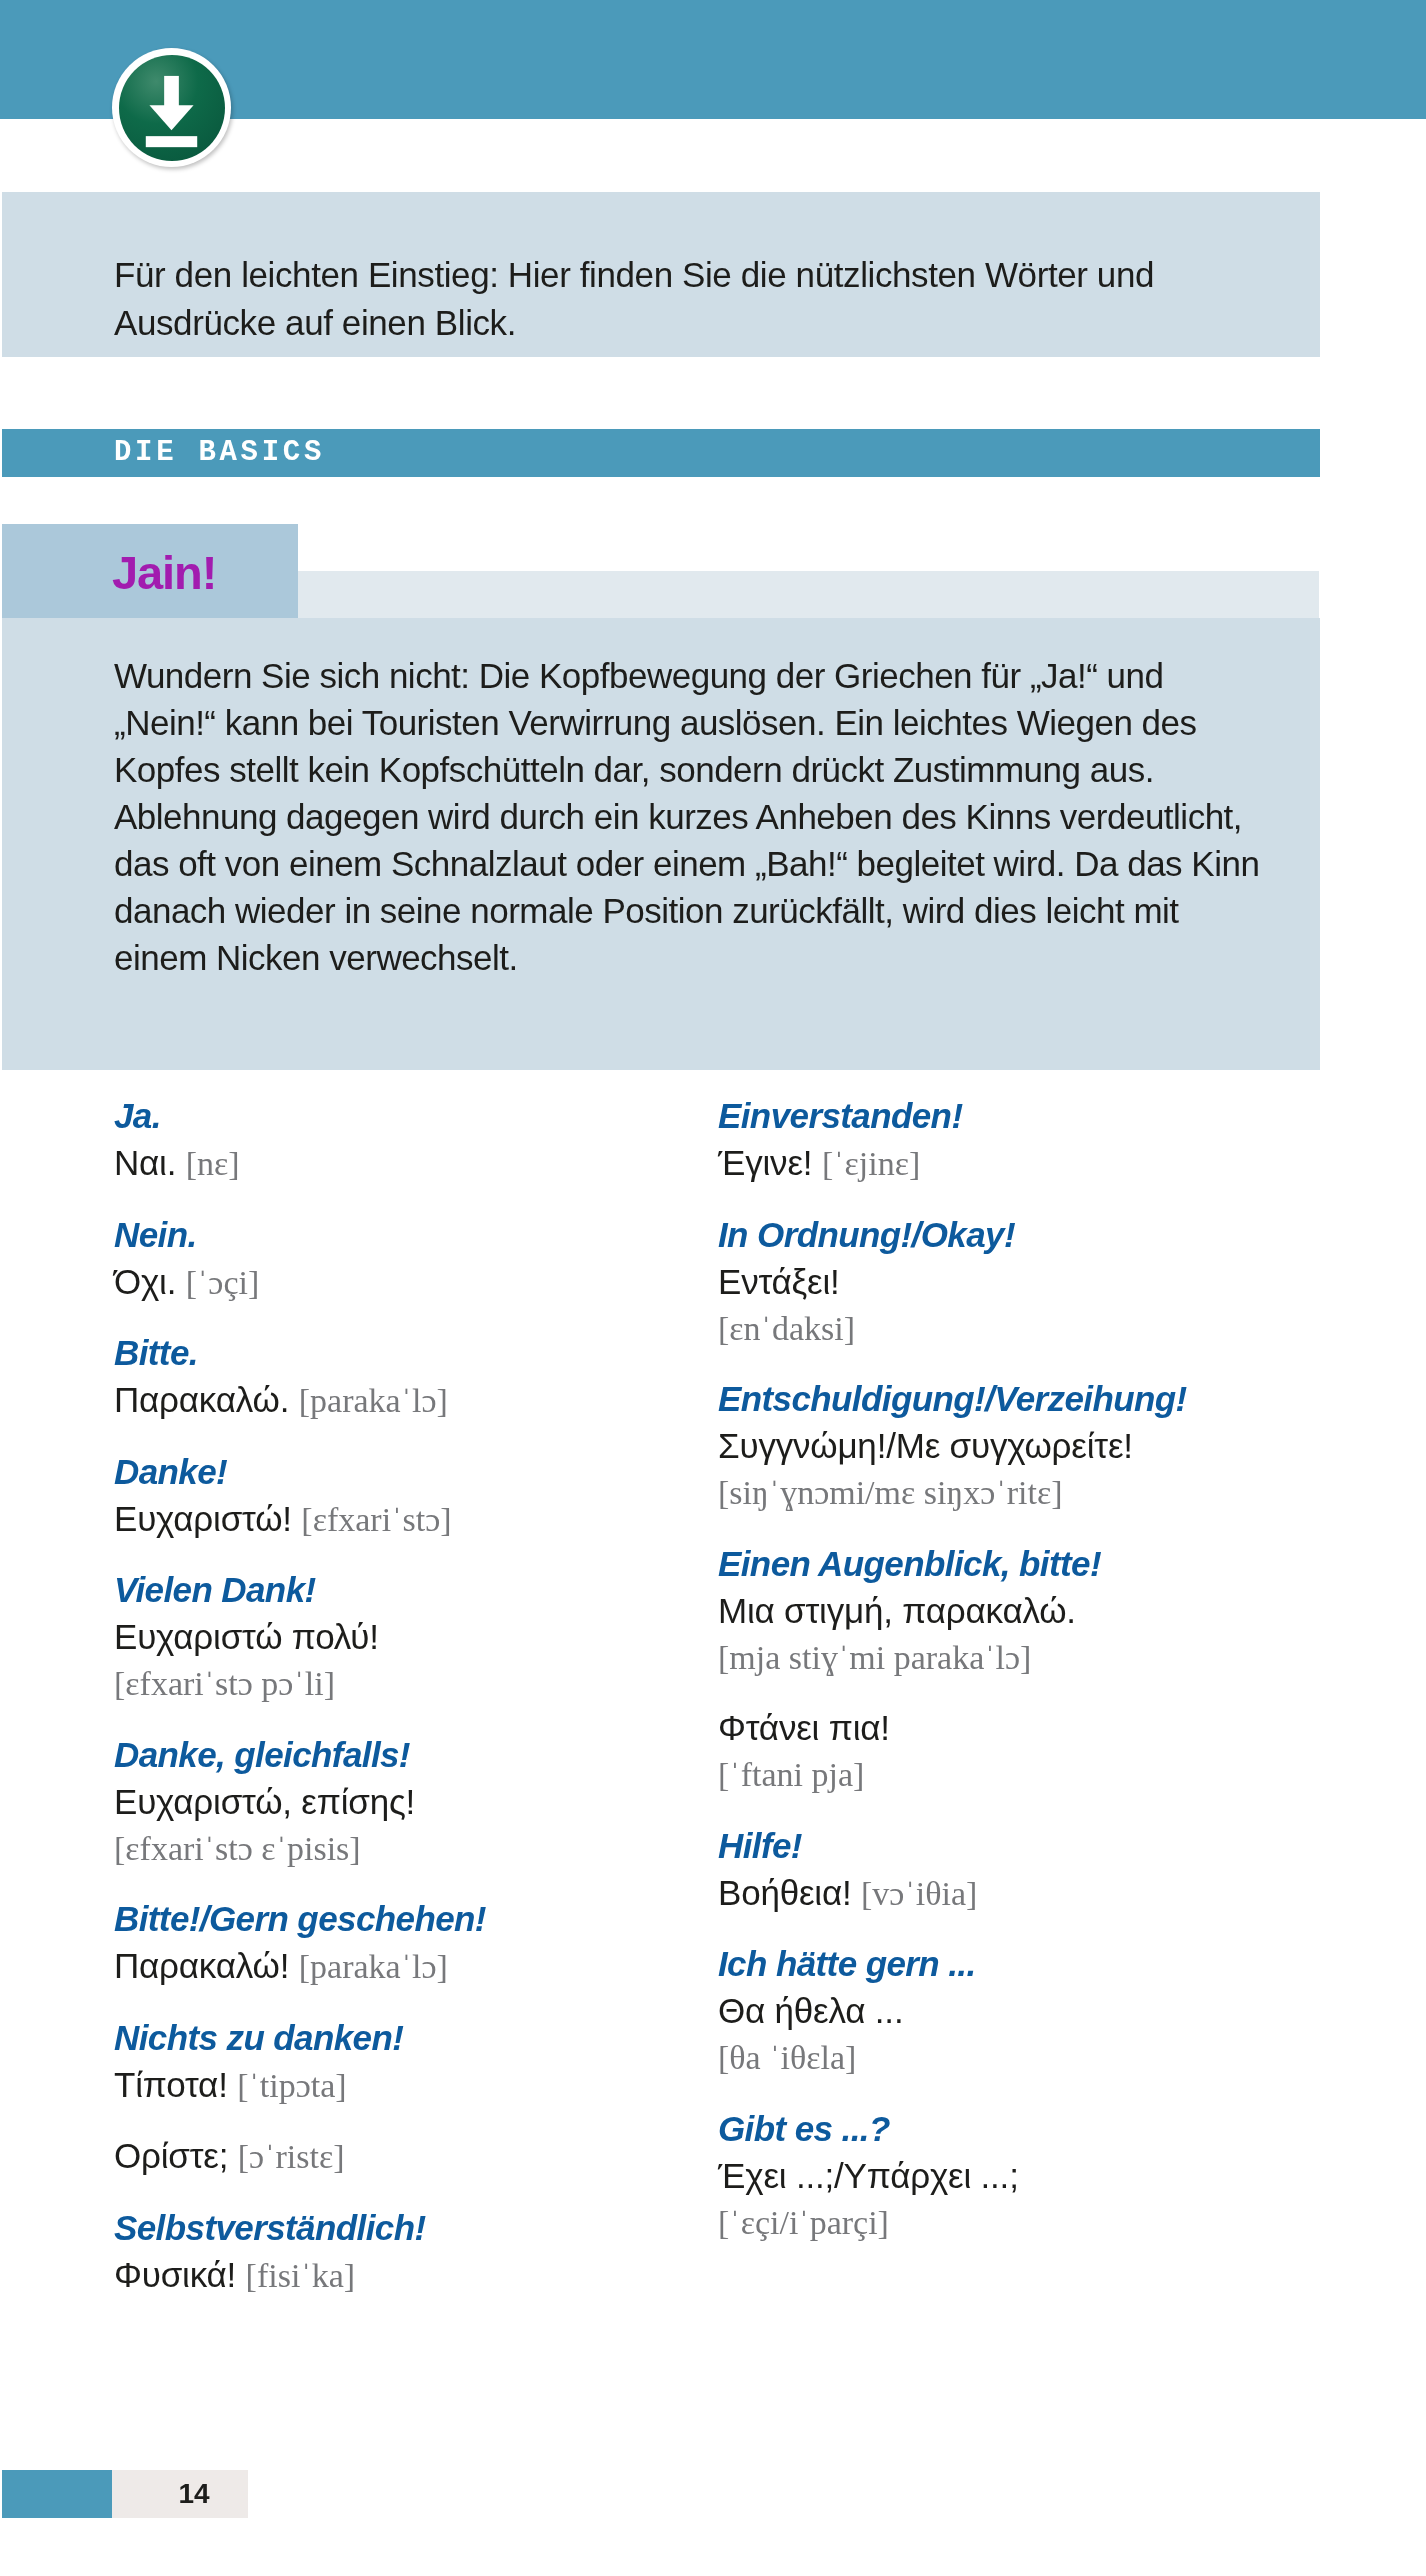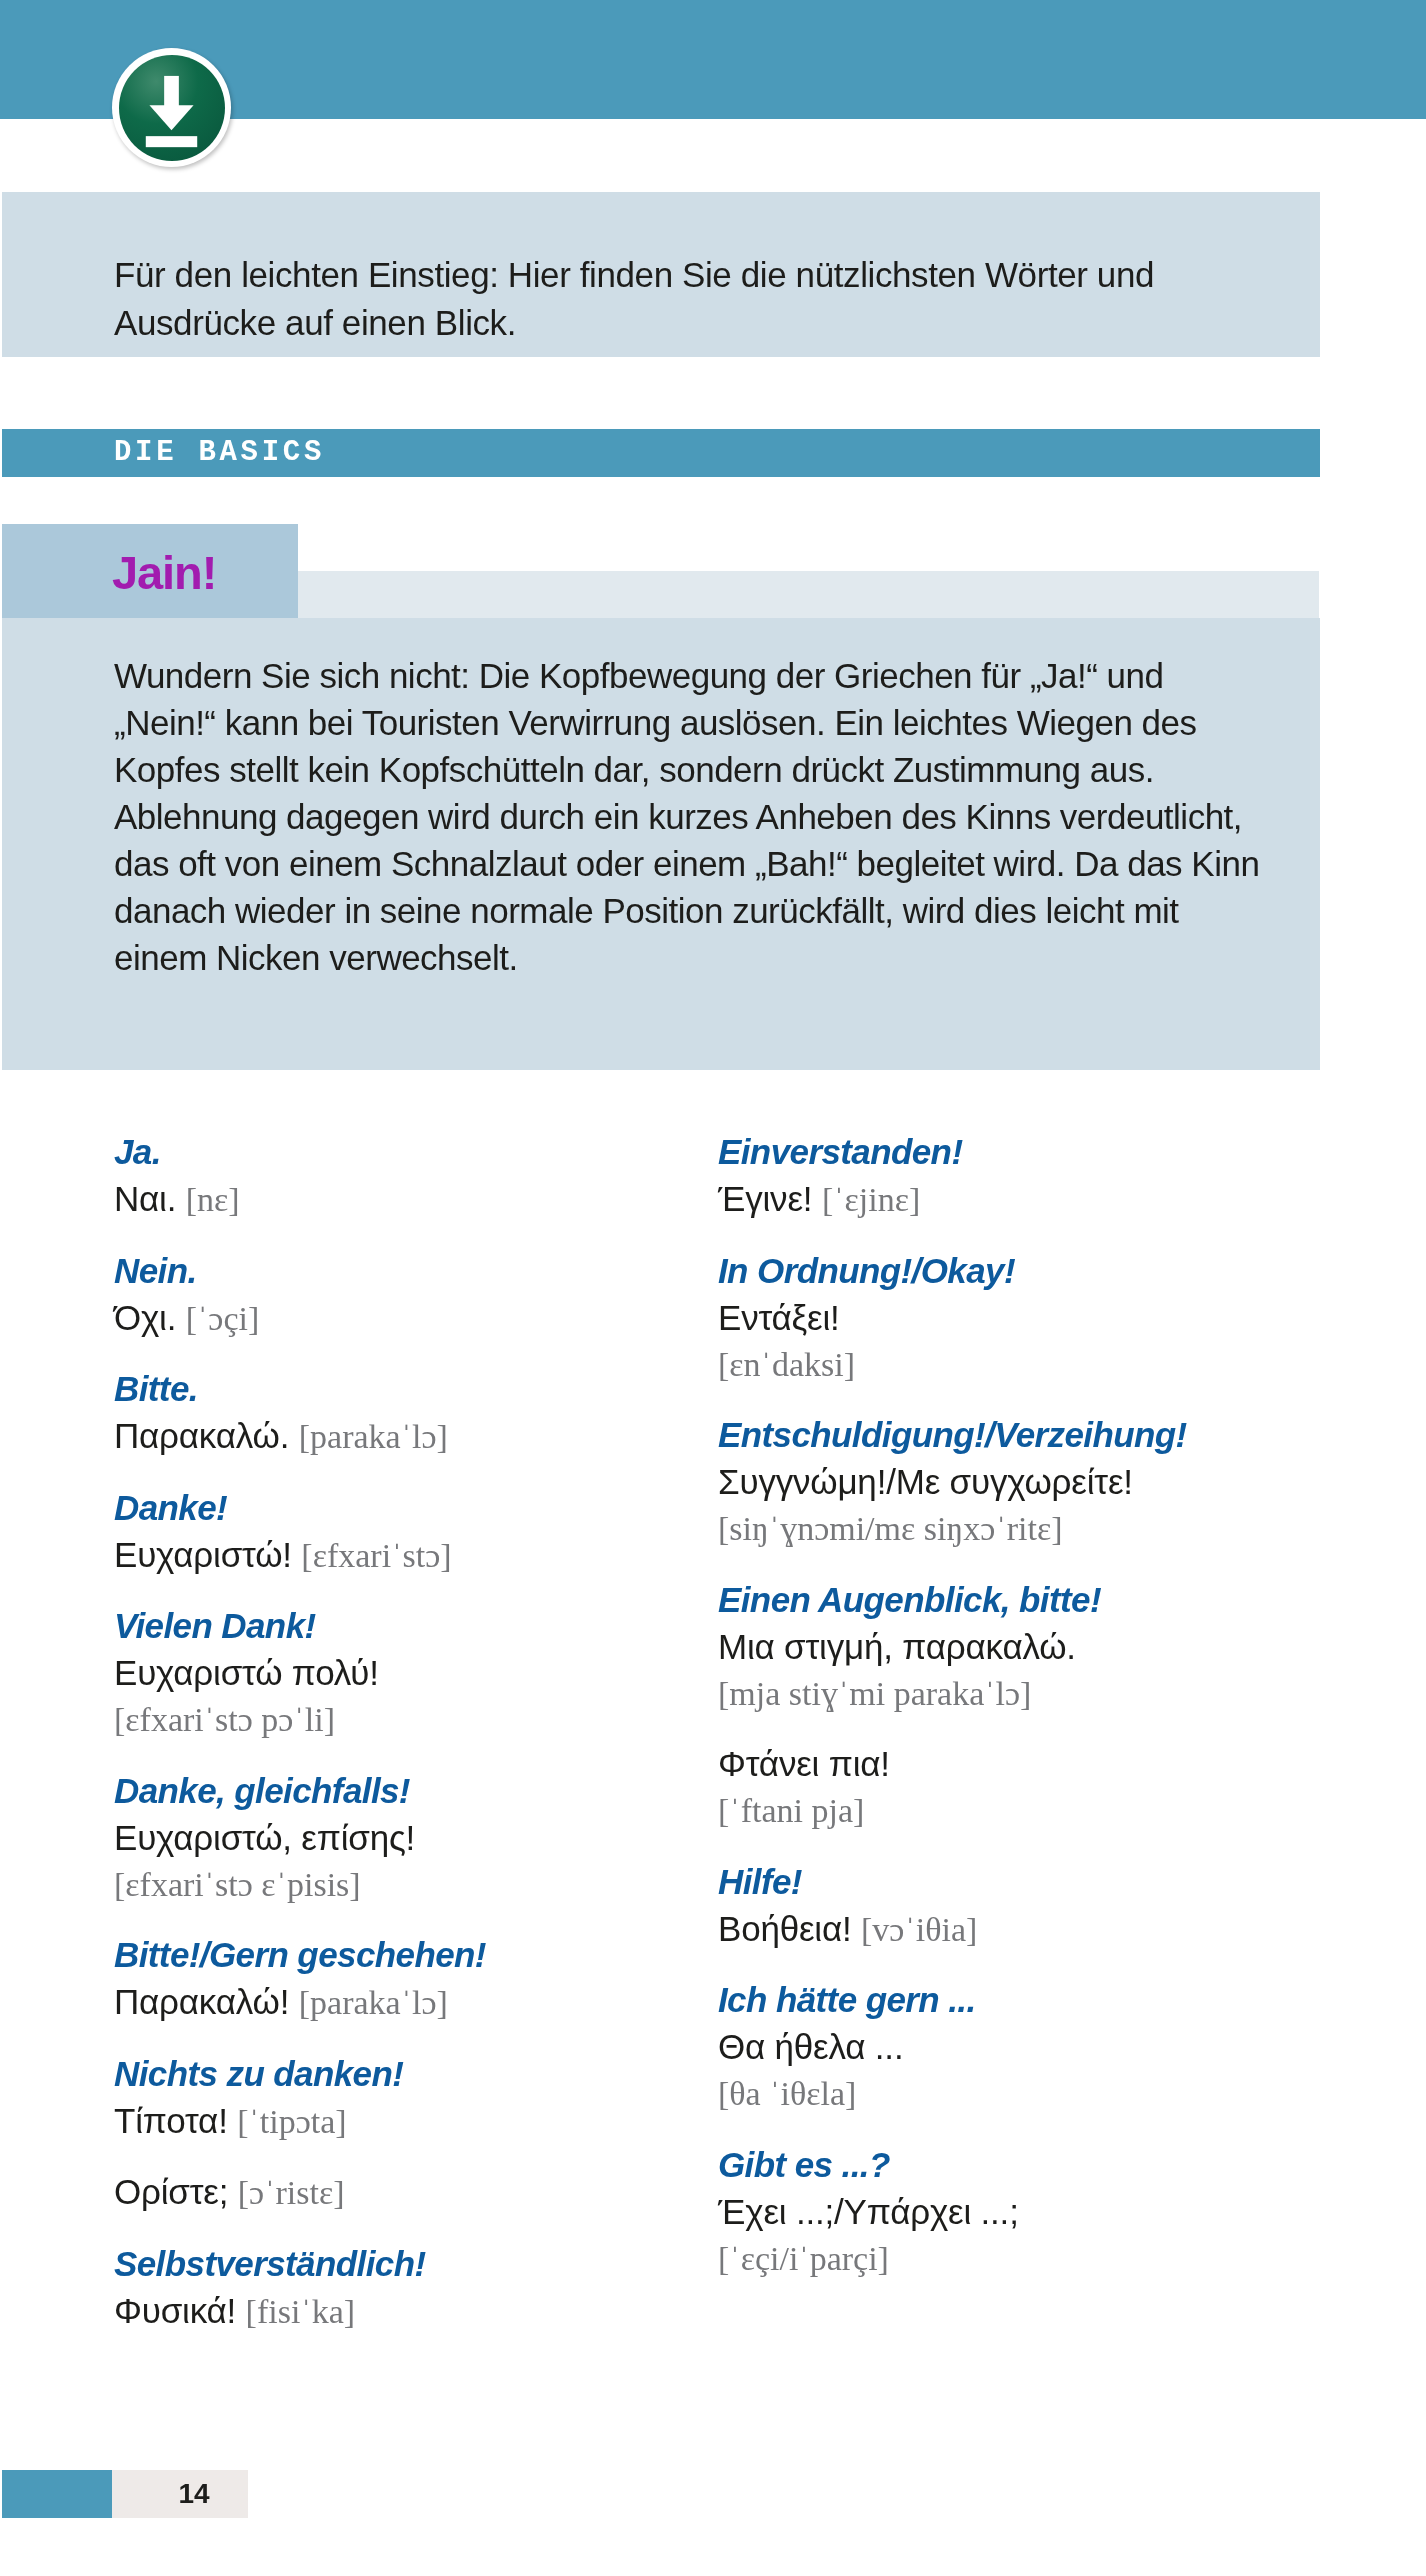--- a/index.html
+++ b/index.html
@@ -25,21 +25,21 @@
 
   .jain-strip { left: 297px; top: 571px; width: 1022px; height: 47px; background: #e1e9ee; }
   .jain-tab { left: 1.5px; top: 524px; width: 296px; height: 95px; background: #abc8da; }
   .jain-title { left: 112px; top: 545px; font-size: 47px; line-height: 56px; font-weight: bold;
                 color: #a21caf; letter-spacing: -1.1px; }
 
   .para-box { left: 1.5px; top: 618px; width: 1318px; height: 452px; background: #cfdde6; }
   .para-text { left: 114px; top: 652px; width: 1146px; font-size: 35px; line-height: 47px;
                letter-spacing: -0.5px; color: #1d1d1b; }
 
-  .col { position: absolute; top: 1128px; width: 580px; }
+  .col { position: absolute; top: 1092px; width: 580px; }
   .col-left { left: 114px; }
   .col-right { left: 718px; }
 
   .entry { margin: 0 0 23.5px 0; }
   .de { font-size: 35px; line-height: 47px; font-weight: bold; font-style: italic; color: #0d5a9d;
         letter-spacing: -0.6px; white-space: nowrap; }
   .gr-line { font-size: 35px; line-height: 47px; color: #1d1d1b; white-space: nowrap; letter-spacing: -0.2px; }
   .ipa { font-family: "Liberation Serif", "DejaVu Serif", serif; color: #77787b; font-size: 34px;
          letter-spacing: 0; }
   .ipa-line { font-family: "Liberation Serif", "DejaVu Serif", serif; color: #77787b; font-size: 34px;

